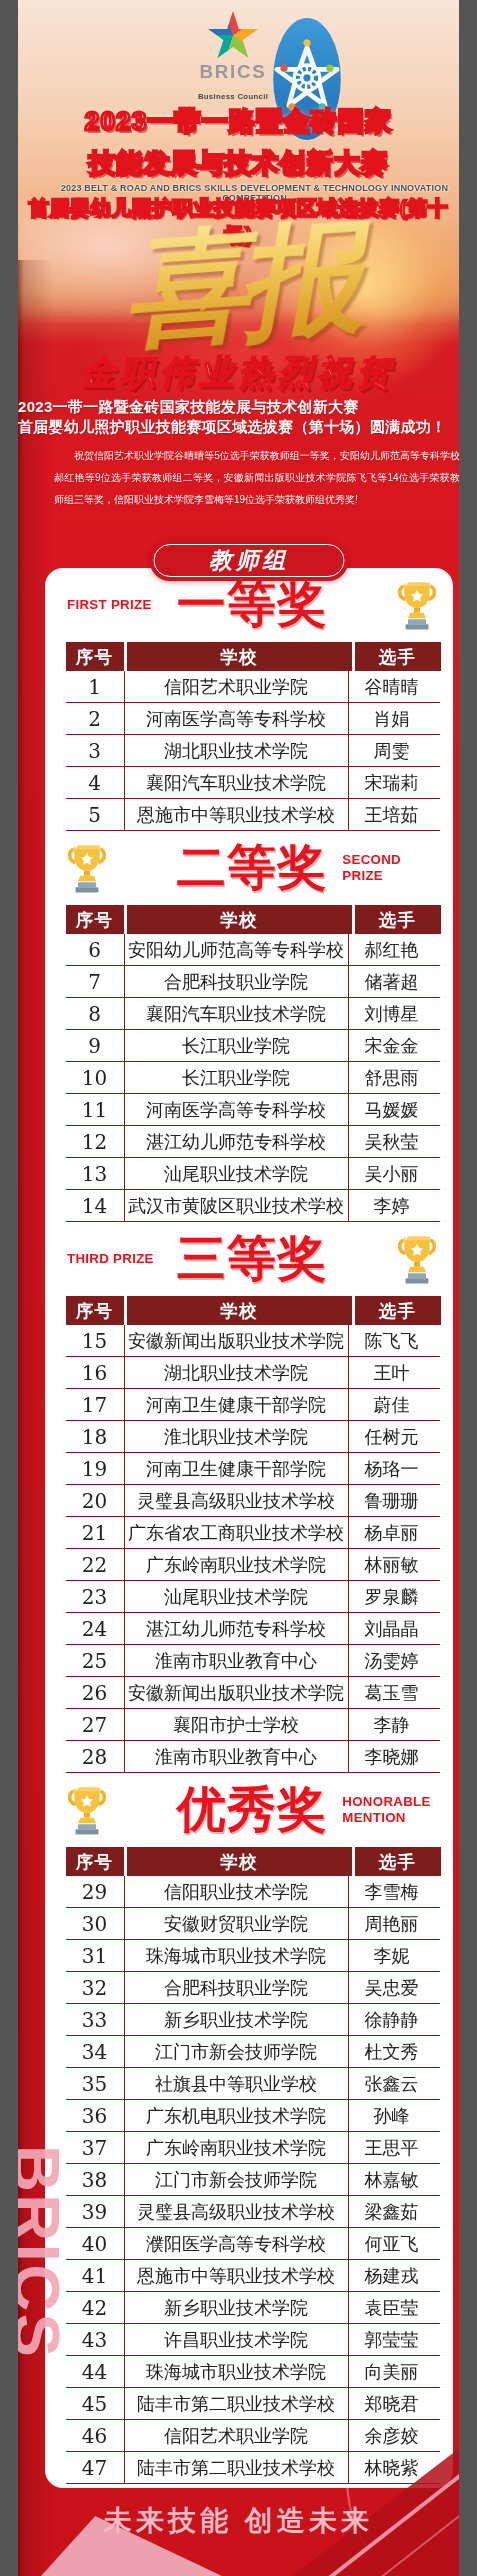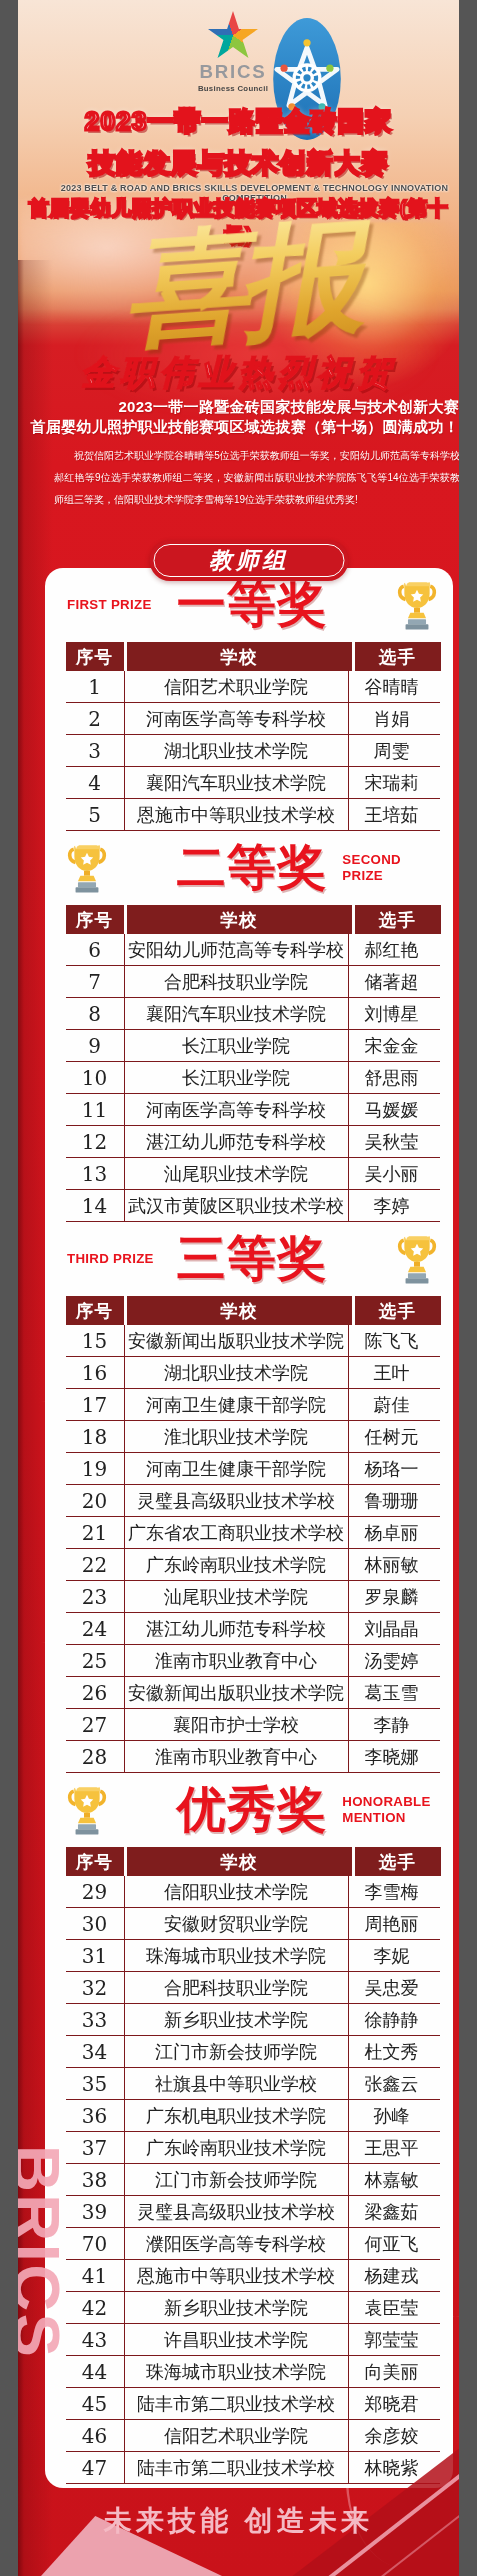--- a/index.html
+++ b/index.html
@@ -40,21 +40,21 @@
     background:rgba(246,178,192,.45);transform:rotate(-38deg);}
   .side-brics{position:absolute;left:-14.5px;top:2145px;writing-mode:vertical-rl;text-orientation:sideways;
     font-size:65px;font-weight:900;letter-spacing:2.4px;color:rgba(243,168,182,.92);line-height:1;
     font-family:"Liberation Sans",sans-serif;}
   
   .logo-brics{position:absolute;left:179px;top:11px;width:72px;text-align:center;}
   .star5{width:50px;height:47px;margin:0 auto;
     background:conic-gradient(from -18deg at 50% 52%, #e84545 0 72deg,#f6a623 0 144deg,#8dc63f 0 216deg,#00a79d 0 288deg,#2f6fb5 0 360deg);
     clip-path:polygon(50% 0%,61.8% 38.2%,100% 38.2%,69.1% 61.8%,80.9% 100%,50% 76.4%,19.1% 100%,30.9% 61.8%,0% 38.2%,38.2% 38.2%);}
   .brics-word{margin-top:4.8px;font-size:18.7px;font-weight:900;letter-spacing:1.8px;color:#97999d;line-height:1;}
-  .brics-sub{margin-top:2px;font-size:7.8px;font-weight:700;color:#474747;letter-spacing:0.3px;}
+  .brics-sub{margin-top:10px;font-size:7.8px;font-weight:700;color:#474747;letter-spacing:0.3px;}
   .logo-oval{position:absolute;left:254px;top:15.7px;}
   
   .title-line{position:absolute;left:0;width:100%;text-align:center;color:#fff;font-weight:900;
     font-size:26px;line-height:37px;letter-spacing:1.2px;-webkit-text-stroke:3px #e3131c;
     text-shadow:2.4px 3px 0 rgba(175,18,22,.55), 0 0 6px rgba(255,255,255,.75);}
   .title1{top:103px;}
   .title2{top:145px;}
   .title-en{position:absolute;left:16px;top:183px;width:100%;text-align:center;font-size:9px;font-weight:700;
     color:#4d4d4d;letter-spacing:0.2px;text-shadow:0 0 2.4px #fff,0 0 2.4px #fff;}
   .subtitle-stroke{position:absolute;left:0;top:195px;width:100%;text-align:center;color:#fff;
@@ -62,21 +62,21 @@
     text-shadow:1.8px 2.4px 0 rgba(175,18,22,.5);}
   .xibao{position:absolute;left:0;top:208px;width:100%;height:157px;text-align:center;
     font-family:"DejaVu Serif","Liberation Serif",serif;font-style:italic;font-weight:900;
     font-size:124px;line-height:151px;letter-spacing:-8.5px;transform:rotate(-4deg);
     background:linear-gradient(180deg,#fbe79b 5%,#f3cd5e 35%,#dfa42c 70%,#c9871b 100%);
     -webkit-background-clip:text;background-clip:text;color:transparent;
     filter:drop-shadow(3px 4.2px 1.2px rgba(120,55,0,.35));}
   .congrats{position:absolute;left:0;top:350px;width:100%;text-align:center;color:#fff;
     font-size:34px;font-weight:900;font-style:italic;letter-spacing:5.4px;
     -webkit-text-stroke:1.5px #e0121b;text-shadow:2.4px 3px 0.6px rgba(165,8,14,.6);}
-  .announce{position:absolute;left:0;width:100%;text-align:right;color:#fff;font-weight:800;
+  .announce{position:absolute;left:0;width:100%;text-align:left;color:#fff;font-weight:800;
     font-size:15px;letter-spacing:0.3px;text-shadow:0.6px 1.2px 1.2px rgba(140,0,5,.4);}
   .announce1{top:398px;}
   .announce2{top:418px;}
   .intro{position:absolute;left:36px;top:445px;width:406px;color:#fff;font-size:10px;
     line-height:22px;text-align:justify;text-indent:2em;font-weight:400;
     text-shadow:0.6px 0.6px 1.2px rgba(140,0,5,.35);}
   
   .card{position:absolute;left:27px;top:568px;width:408px;height:1920px;background:#fefefe;
     border-radius:18px;}
   .badge{position:absolute;left:50%;top:-28px;transform:translateX(-50%);width:199px;height:41px;
@@ -514,21 +514,21 @@
     <div class="cell c-name">林嘉敏</div>
   </div>
 
   <div class="row">
     <div class="cell c-idx">39</div>
     <div class="cell c-school">灵璧县高级职业技术学校</div>
     <div class="cell c-name">梁鑫茹</div>
   </div>
 
   <div class="row">
-    <div class="cell c-idx">70</div>
+    <div class="cell c-idx">40</div>
     <div class="cell c-school">濮阳医学高等专科学校</div>
     <div class="cell c-name">何亚飞</div>
   </div>
 
   <div class="row">
     <div class="cell c-idx">41</div>
     <div class="cell c-school">恩施市中等职业技术学校</div>
     <div class="cell c-name">杨建戎</div>
   </div>
 

